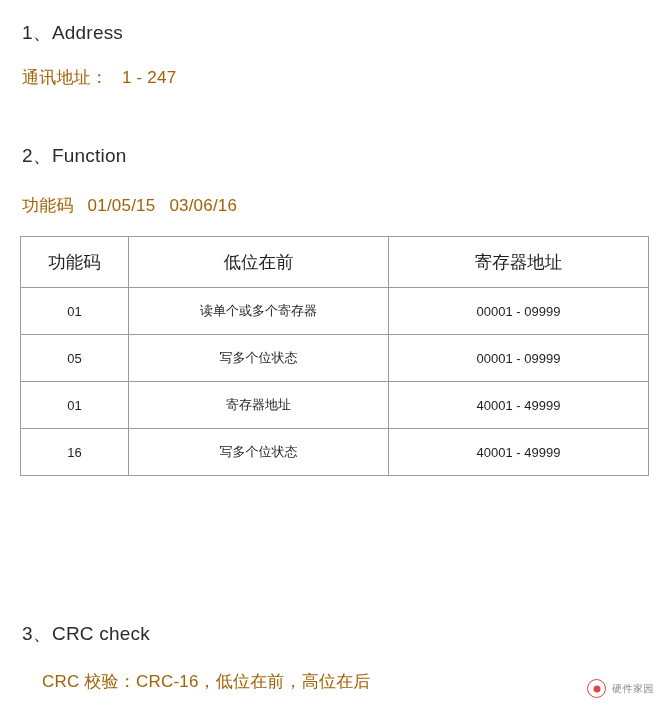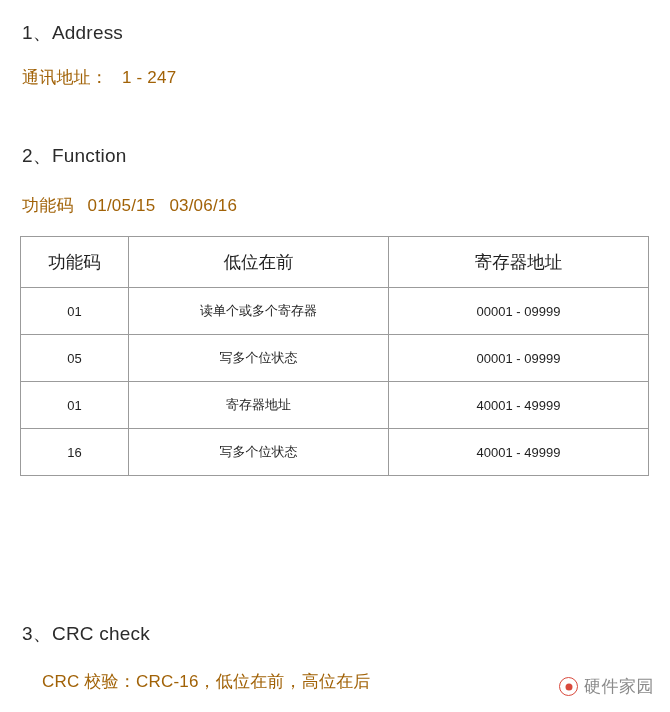--- a/index.html
+++ b/index.html
@@ -74,21 +74,21 @@
     font-weight: bold;
   }
   .logo {
     position: absolute;
     right: 16px;
     bottom: 14px;
     display: flex;
     align-items: center;
     gap: 6px;
     color: #8a8a8a;
-    font-size: 17px;
+    font-size: 10px;
     letter-spacing: 0.5px;
   }
   .logo-mark {
     width: 17px;
     height: 17px;
     border-radius: 50%;
     border: 1.4px solid #d94a3d;
     position: relative;
     flex: none;
   }

